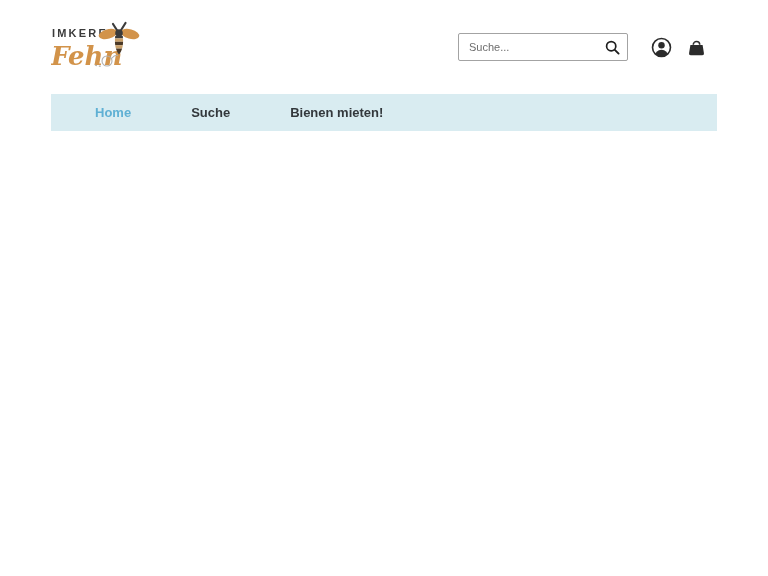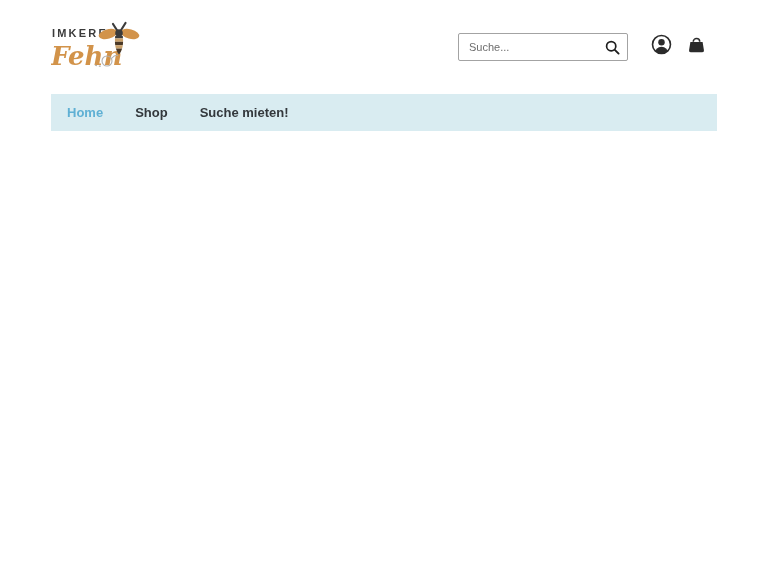--- a/index.html
+++ b/index.html
@@ -30,21 +30,21 @@
   .logo-fehn-text {
     font-family: "DejaVu Serif", serif;
     font-style: italic;
     font-weight: bold;
     font-size: 26px;
     fill: #d2934a;
   }
 
   .header-right {
     display: flex;
-    align-items: flex-start;
+    align-items: center;
     padding-right: 10px;
   }
   .search-box {
     display: flex;
     align-items: center;
     width: 170px;
     height: 28px;
     border: 1px solid #a3a3a3;
     border-radius: 2px;
     background: #ffffff;
@@ -86,20 +86,21 @@
   }
   .main-nav a {
     display: inline-block;
     padding: 0 16px;
     font-size: 13px;
     font-weight: 600;
     color: #33383c;
     text-decoration: none;
     line-height: 37px;
     cursor: pointer;
+    margin-left: 28px;
   }
   .main-nav a.active { color: #5fb0d4; }
 
   .page-body { height: 442px; background: #ffffff; }
 </style>
 </head>
 <body>
 
 <div class="container">
 
@@ -171,19 +172,19 @@
           <path d="M7.6 8.2 a3.4 3.4 0 0 1 6.8 0" fill="none" stroke="#2b2b2b" stroke-width="1.6"></path>
           <path d="M4.6 8.5 h12.8 l1.4 8.6 a1.8 1.8 0 0 1 -1.8 2.1 h-12 a1.8 1.8 0 0 1 -1.8 -2.1 Z" fill="#2b2b2b"></path>
         </svg>
       </button>
 
     </div>
   </header>
 
   <nav class="main-nav">
     <a class="active">Home</a>
-    <a>Shop</a>
-    <a>Suche mieten!</a>
+    <a>Suche</a>
+    <a>Bienen mieten!</a>
   </nav>
 
   <div class="page-body"></div>
 
 </div>
 
 </body></html>

